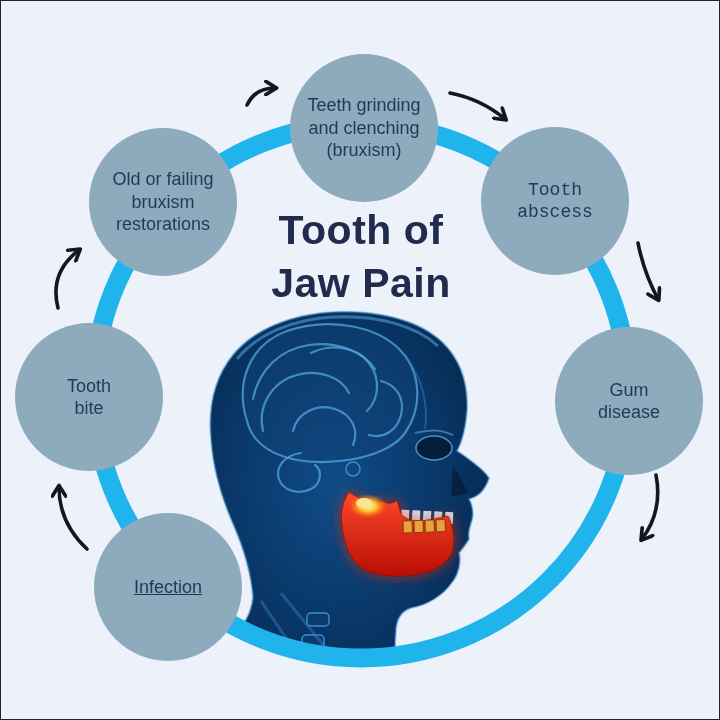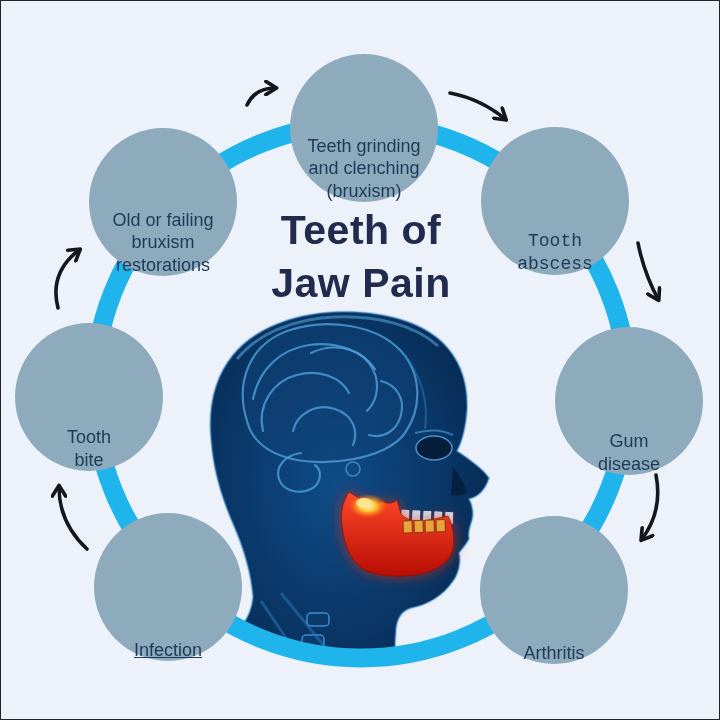--- a/index.html
+++ b/index.html
@@ -13,21 +13,21 @@
     background:#edf1f9;border:1px solid #242424;overflow:hidden;
   }
   .scene{position:absolute;left:0;top:0;width:720px;height:720px;}
   .title{
     position:absolute;left:160px;top:203px;width:400px;
     text-align:center;color:#212b4d;font-weight:bold;
     font-size:41px;line-height:1.3;letter-spacing:.5px;
   }
   .bubble{
     position:absolute;width:148px;height:148px;border-radius:50%;
-    background:#8dabbd;display:flex;align-items:flex-end;justify-content:center;
+    background:#8dabbd;display:flex;align-items:center;justify-content:center;
     text-align:center;color:#1e3a59;font-size:18px;font-weight:500;line-height:1.25;
   }
   .bubble span{display:block;}
   .w130 span{max-width:130px;}
   .w84  span{max-width:84px;}
   .w80  span{max-width:80px;font-family:Liberation Mono, monospace;}
   .w56  span{max-width:56px;}
   .w120 span{max-width:120px;}
 </style>
 </head>
@@ -140,35 +140,32 @@
       <path d="M 246 104 Q 254 87 274 87" marker-end="url(#ah)"></path>
       <path d="M 449 92 Q 480 98 504 118" marker-end="url(#ah)"></path>
       <path d="M 637 242 Q 643 272 657 298" marker-end="url(#ah)"></path>
       <path d="M 655 474 Q 662 510 641 538" marker-end="url(#ah)"></path>
       <path d="M 86 548 Q 58 522 58 486" marker-end="url(#ah)"></path>
       <path d="M 57 307 Q 48 272 78 249" marker-end="url(#ah)"></path>
     </g>
   </svg>
 
   <div class="title">
-    <div>Teeth of</div>
+    <div>Tooth of</div>
     <div>Jaw Pain</div>
   </div>
 
   <div class="bubble w130" style="left:289px;top:53px;">
     <span>Teeth grinding and clenching (bruxism)</span>
   </div>
   <div class="bubble w80" style="left:480px;top:126px;">
     <span>Tooth abscess</span>
   </div>
   <div class="bubble w84" style="left:554px;top:326px;">
     <span>Gum disease</span>
-  </div>
-  <div class="bubble w120" style="left:479px;top:515px;">
-    <span>Arthritis</span>
   </div>
   <div class="bubble w120" style="left:93px;top:512px;text-decoration:underline;">
     <span>Infection</span>
   </div>
   <div class="bubble w56" style="left:14px;top:322px;">
     <span>Tooth bite</span>
   </div>
   <div class="bubble w130" style="left:88px;top:127px;">
     <span>Old or failing bruxism restorations</span>
   </div>

